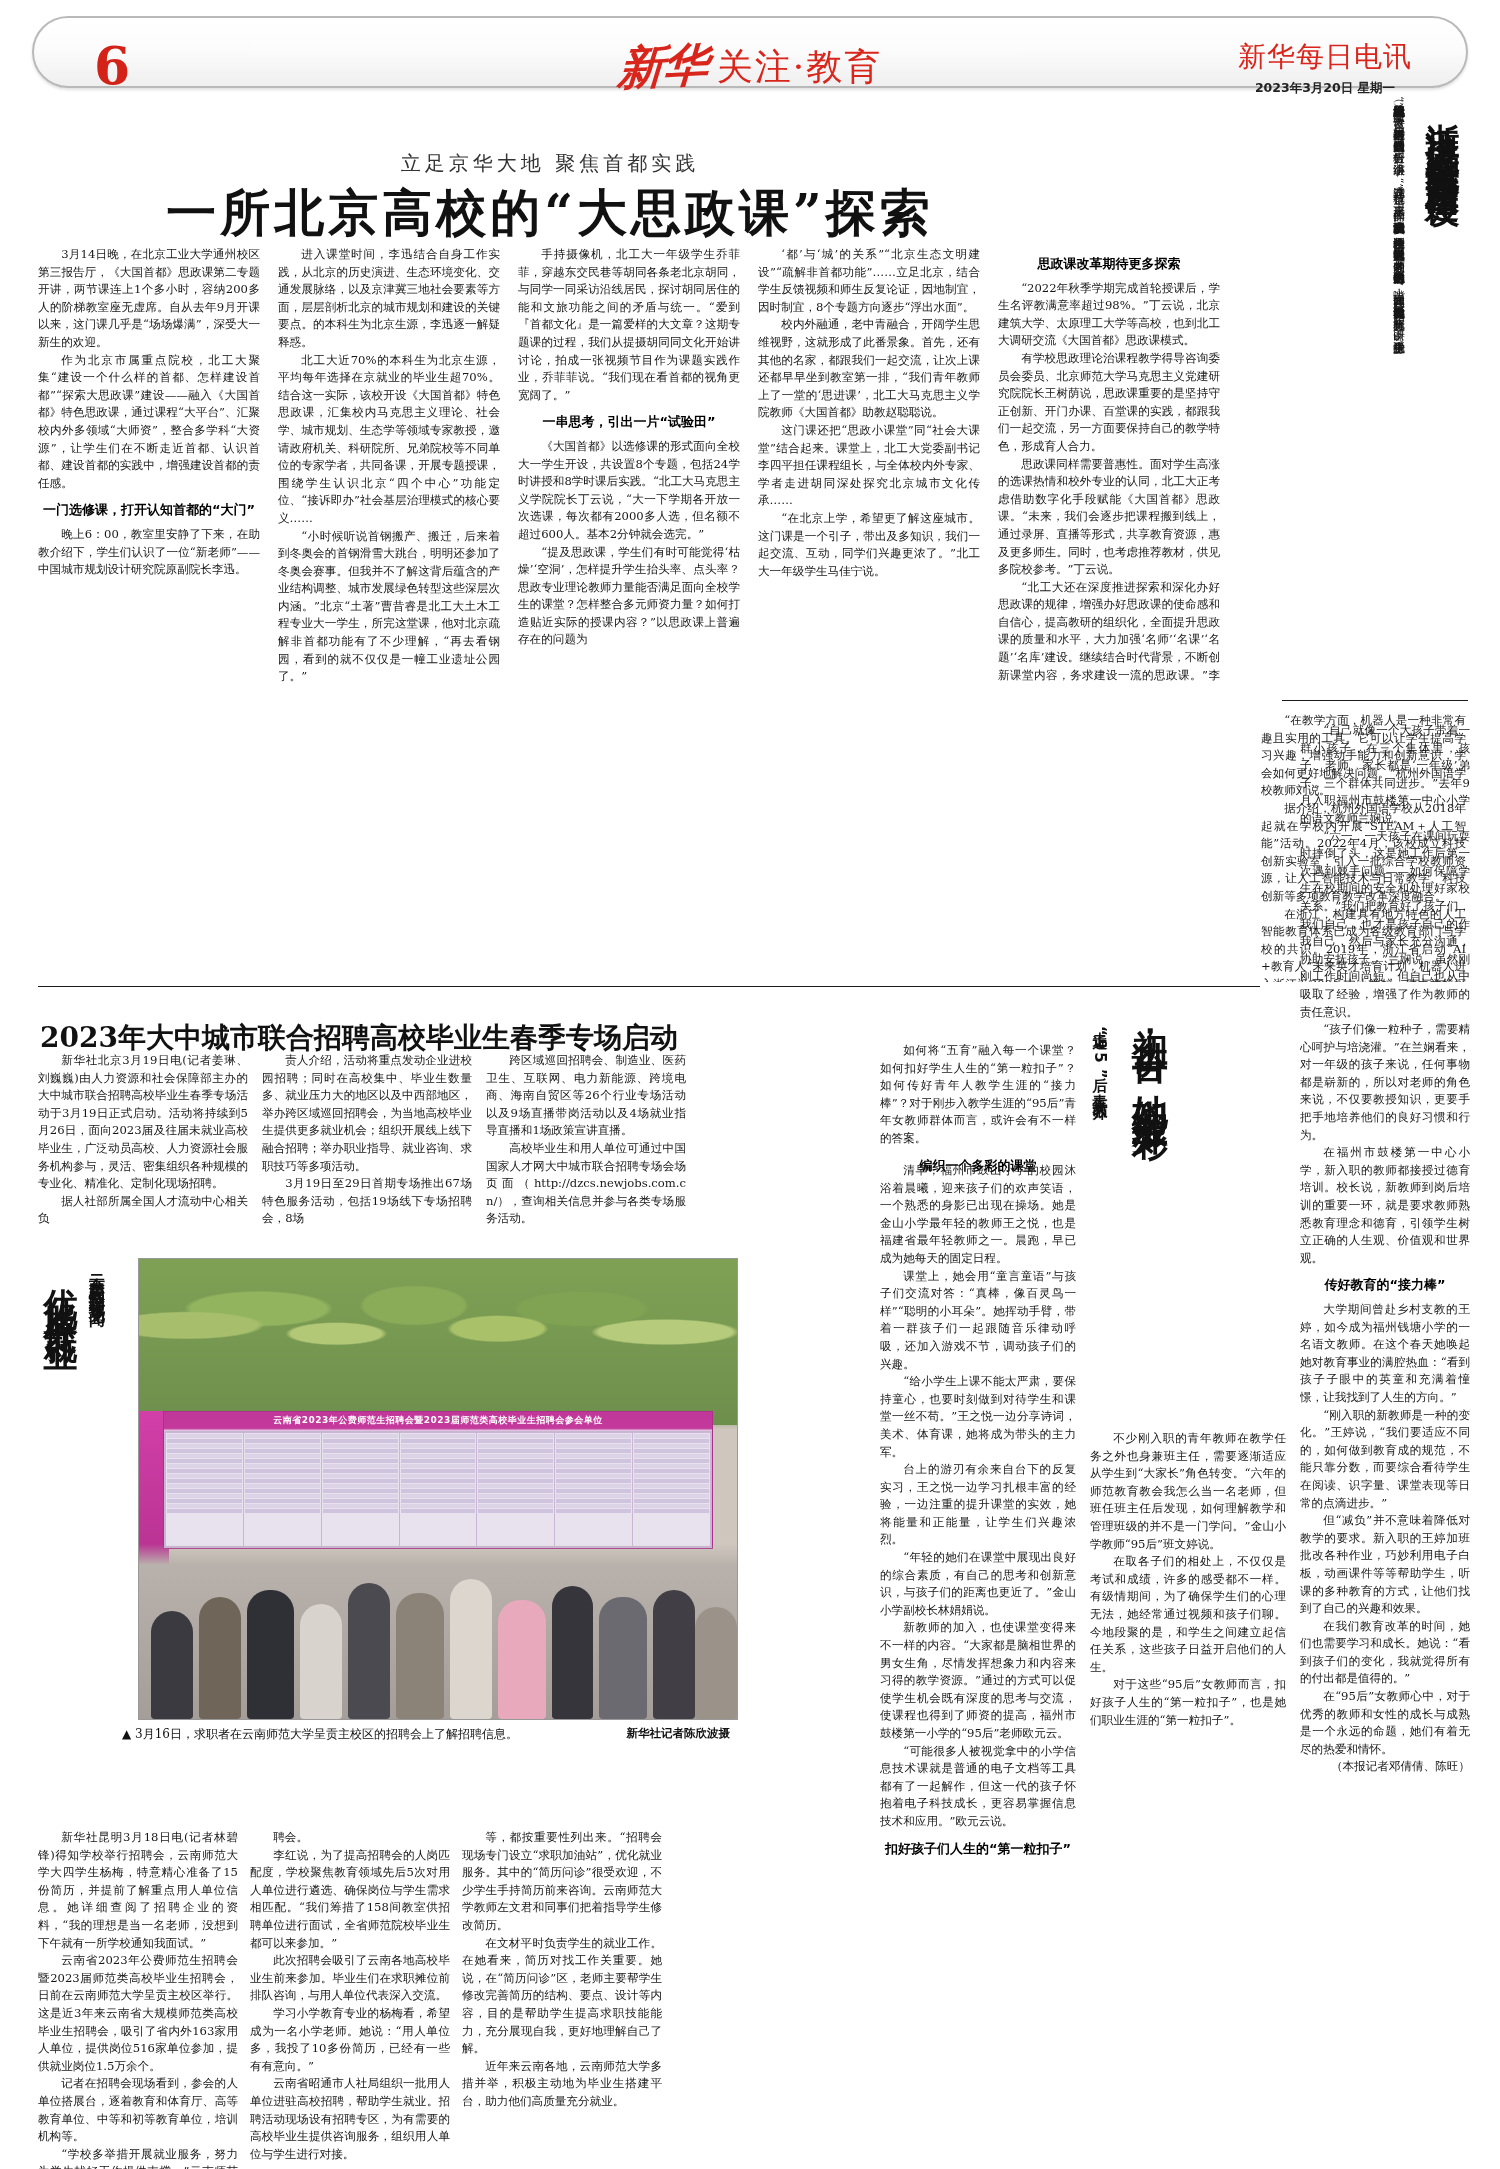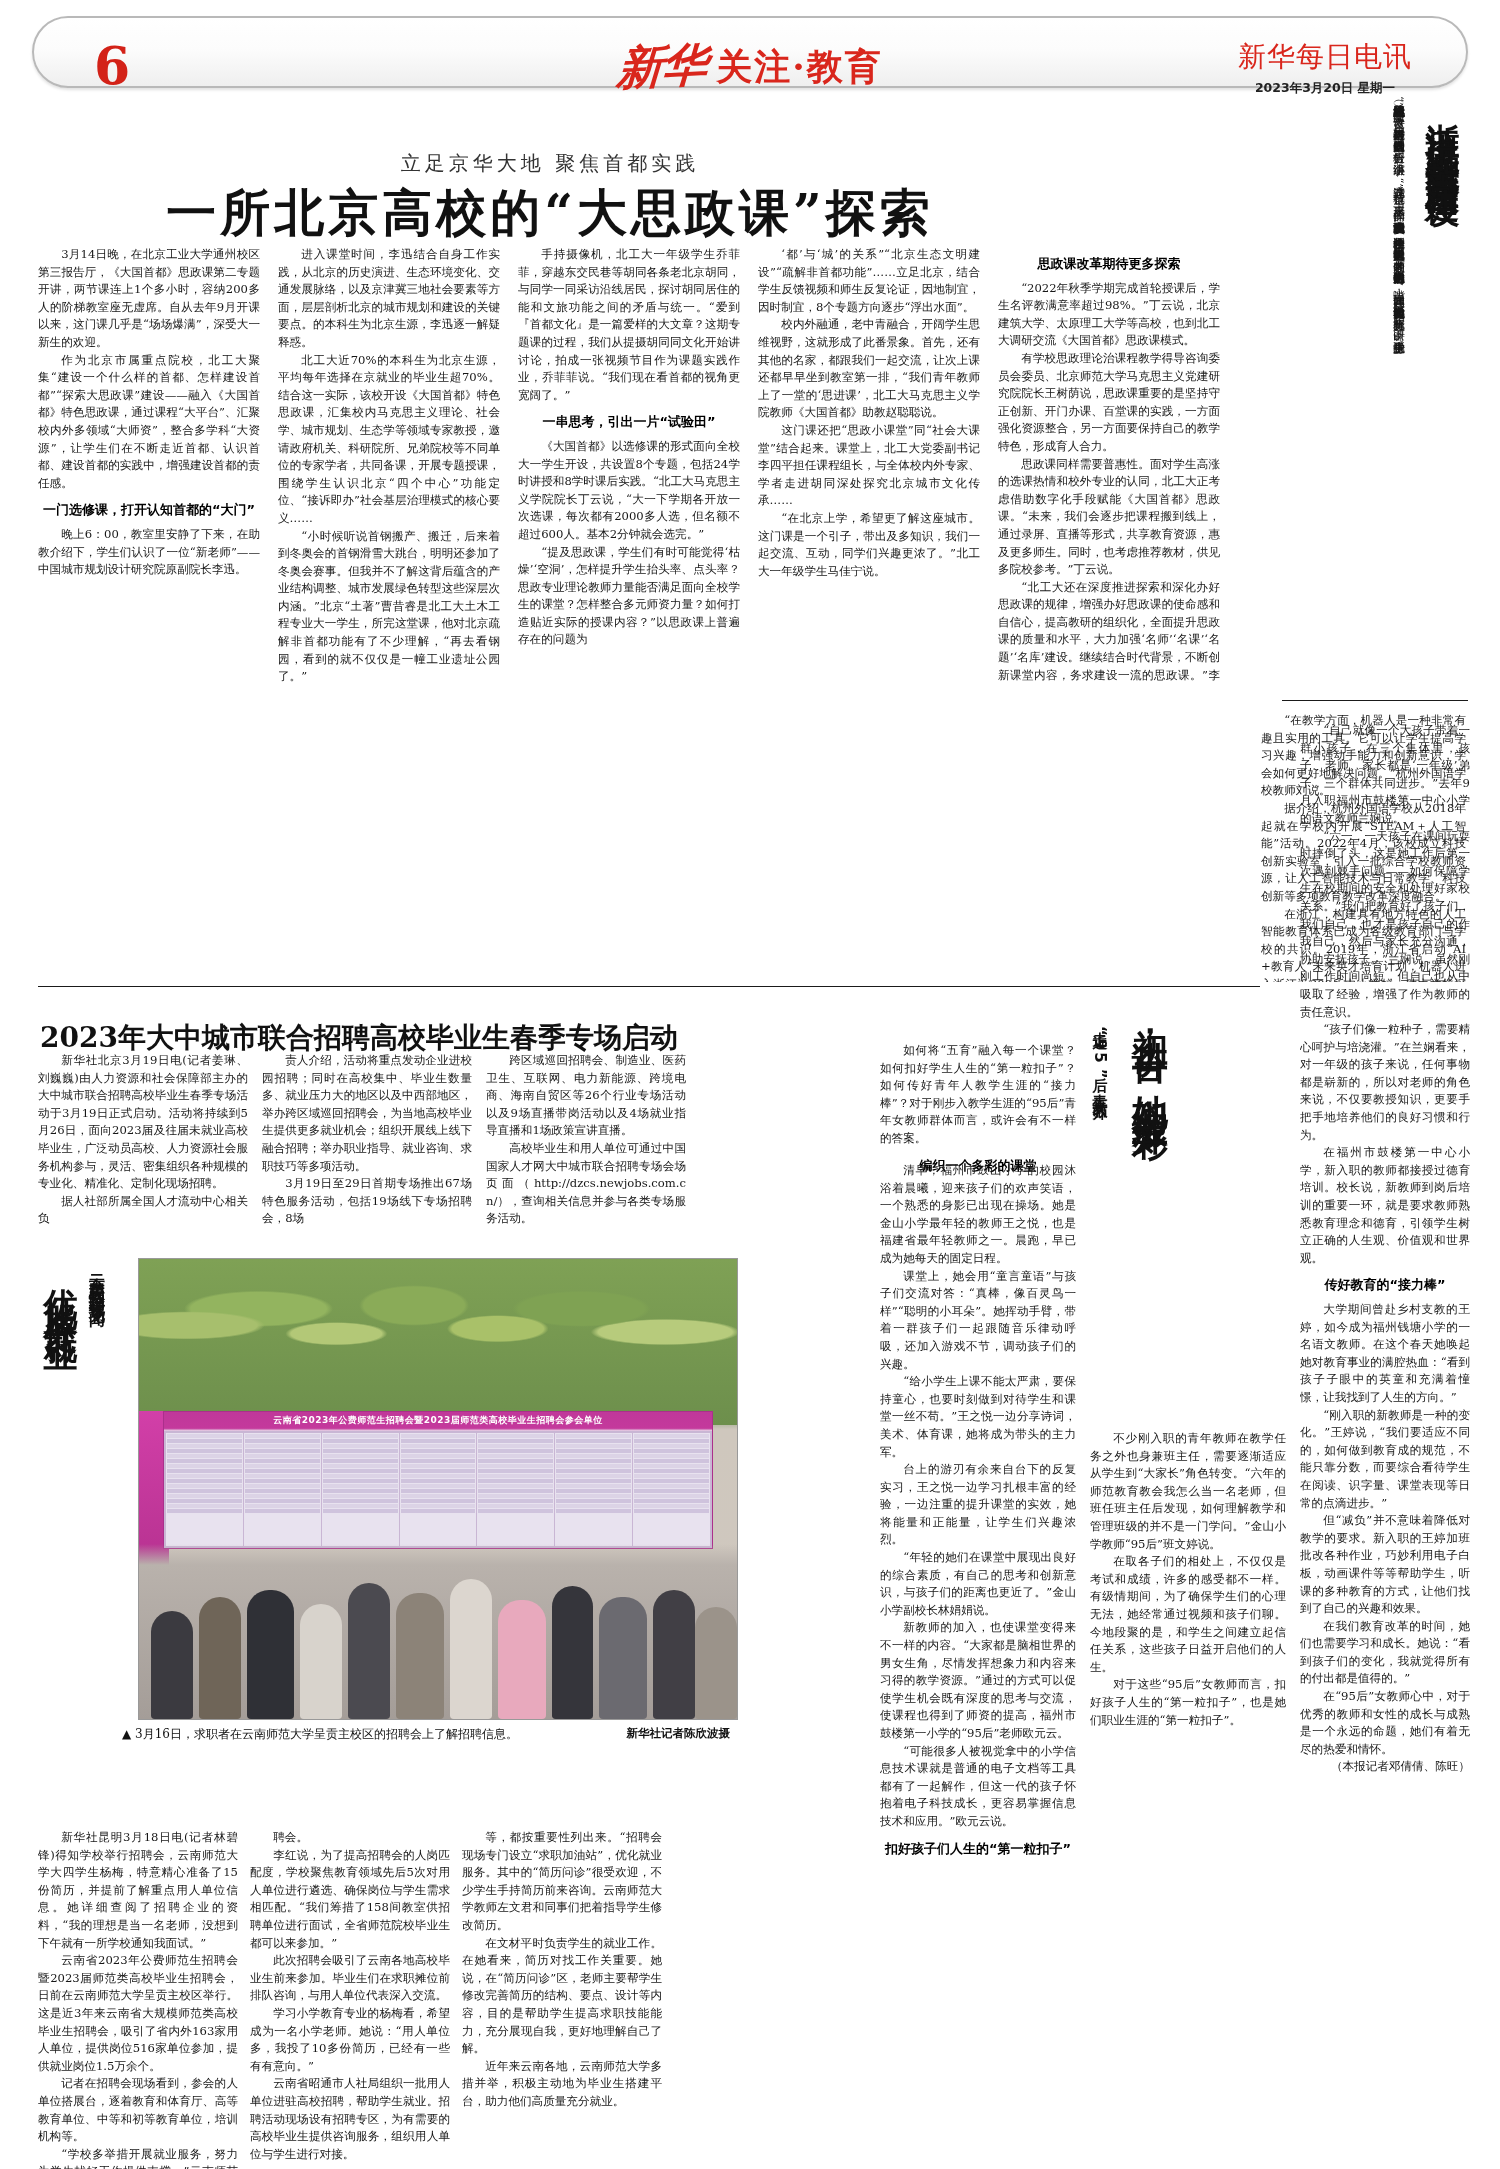--- a/index.html
+++ b/index.html
@@ -35,21 +35,21 @@
     display:inline-block; vertical-align:middle;
     font-family:"DejaVu Serif", serif;
     font-size:46px; font-weight:700; color:#d9261c;
     font-style:italic; letter-spacing:-2px;
     transform:skewX(-6deg) rotate(-3deg);
     margin-right:6px;
   }
   .mast-section{
     display:inline-block; vertical-align:middle;
     font-family:"DejaVu Serif", serif;
-    font-size:36px; font-weight:700; color:#d9261c;
+    font-size:36px; font-weight:400; color:#d9261c;
     letter-spacing:2px;
   }
   .mast-right{
     position:absolute; right:54px; top:20px; text-align:center;
   }
   .mast-brand{
     font-family:"DejaVu Serif", serif;
     font-size:28px; font-weight:400; color:#d9261c;
     letter-spacing:1px; white-space:nowrap;
   }
@@ -276,21 +276,21 @@
   <div class="s1-body s1-col s1-c4 col-text">
     <p>‘都’与‘城’的关系”“北京生态文明建设”“疏解非首都功能”……立足北京，结合学生反馈视频和师生反复论证，因地制宜，因时制宜，8个专题方向逐步“浮出水面”。</p>
     <p>校内外融通，老中青融合，开阔学生思维视野，这就形成了此番景象。首先，还有其他的名家，都跟我们一起交流，让次上课还都早早坐到教室第一排，“我们青年教师上了一堂的‘思进课’，北工大马克思主义学院教师《大国首都》助教赵聪聪说。</p>
     <p>这门课还把“思政小课堂”同“社会大课堂”结合起来。课堂上，北工大党委副书记李四平担任课程组长，与全体校内外专家、学者走进胡同深处探究北京城市文化传承……</p>
     <p>“在北京上学，希望更了解这座城市。这门课是一个引子，带出及多知识，我们一起交流、互动，同学们兴趣更浓了。”北工大一年级学生马佳宁说。</p>
   </div>
 
   <div class="s1-body s1-col s1-c5 col-text">
     <div class="sub-head">思政课改革期待更多探索</div>
     <p>“2022年秋季学期完成首轮授课后，学生名评教满意率超过98%。”丁云说，北京建筑大学、太原理工大学等高校，也到北工大调研交流《大国首都》思政课模式。</p>
-    <p>有学校思政理论治课程教学得导咨询委员会委员、北京师范大学马克思主义党建研究院院长王树荫说，思政课重要的是坚持守正创新、开门办课、百堂课的实践，一方面强化资源整合，另一方面要保持自己的教学特色，形成育人合力。</p>
+    <p>有学校思政理论治课程教学得导咨询委员会委员、北京师范大学马克思主义党建研究院院长王树荫说，思政课重要的是坚持守正创新、开门办课、百堂课的实践，都跟我们一起交流，另一方面要保持自己的教学特色，形成育人合力。</p>
     <p>思政课同样需要普惠性。面对学生高涨的选课热情和校外专业的认同，北工大正考虑借助数字化手段赋能《大国首都》思政课。“未来，我们会逐步把课程搬到线上，通过录屏、直播等形式，共享教育资源，惠及更多师生。同时，也考虑推荐教材，供见多院校参考。”丁云说。</p>
     <p>“北工大还在深度推进探索和深化办好思政课的规律，增强办好思政课的使命感和自信心，提高教研的组织化，全面提升思政课的质量和水平，大力加强‘名师’‘名课’‘名题’‘名库’建设。继续结合时代背景，不断创新课堂内容，务求建设一流的思政课。”李四平说。</p>
 
   </div>
 
   <div class="v-head-zj">浙江推进人工智能教育进校园建设</div>
   <div class="v-body-zj">
     <span>新华社杭州电（记者顾小立）让机器人“听懂”诗歌含义，用外语与机器人进行对话，借助机器人进行问卷调查，报告分析、小组演讲——这些充满“科技范”与“未来感”的操作，在浙江一些学校的课堂上逐步成为现实。</span>
     <span>在杭州外国语学校，一堂机器人课程吸引了记者的目光。在老师的带领下，学生们时而把自己的想法告诉机器人，“嘴边”让其回答问题，时而和机器人一起协作完成实验设计，分析比赛流程，下课时，不少学生意犹未尽。</span>
   </div>

